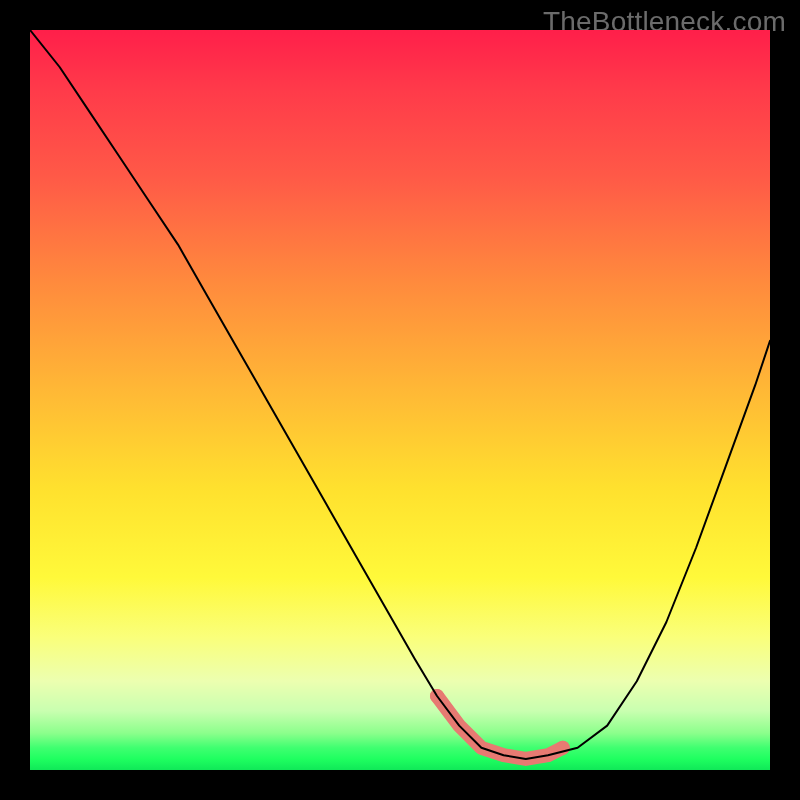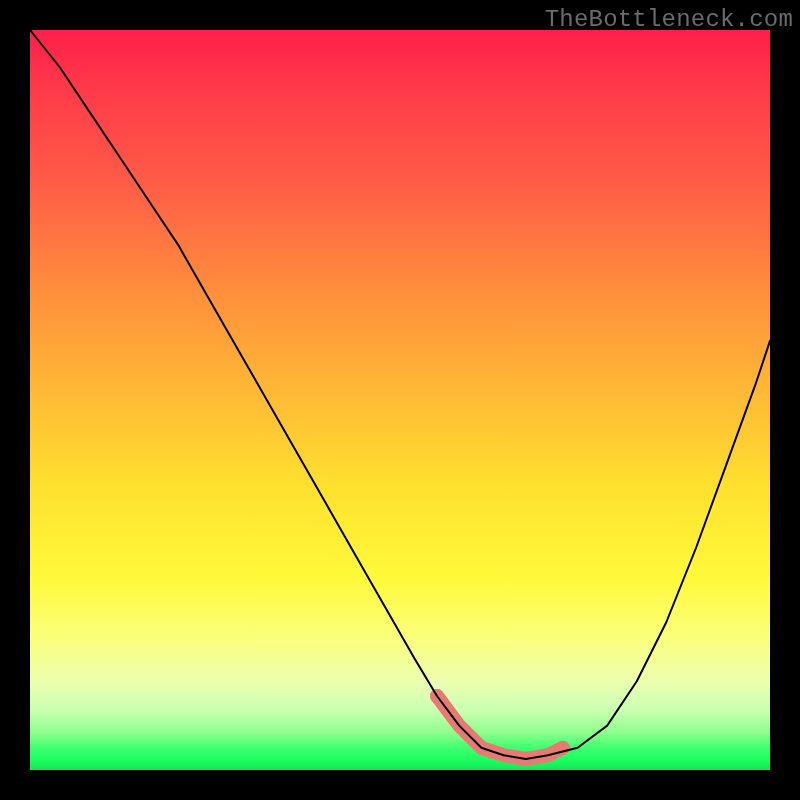--- a/index.html
+++ b/index.html
@@ -63,26 +63,25 @@
     stroke-width: 14;
     stroke-linecap: round;
     stroke-linejoin: round;
   }
   .highlight-dot {
     fill: #e77a72;
   }
   .watermark {
     position: absolute;
     top: 6px;
-    right: 7px;
+    right: 14px;
     color: #6b6b6b;
-    font-size: 24px;
+    font-size: 28px;
     letter-spacing: 0.2px;
     font-weight: 400;
-    font-family: Liberation Mono, monospace;
   }
 </style>
 </head>
 <body>
 
 <div class="frame">
   <div class="watermark">TheBottleneck.com</div>
   <div class="plot-area">
     <svg class="plot-svg" viewBox="0 0 740 740">
       <g>

